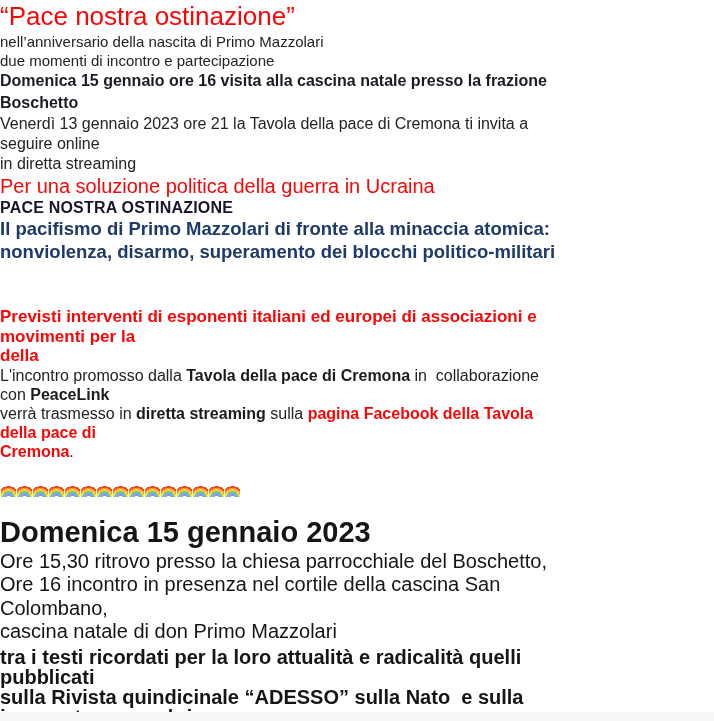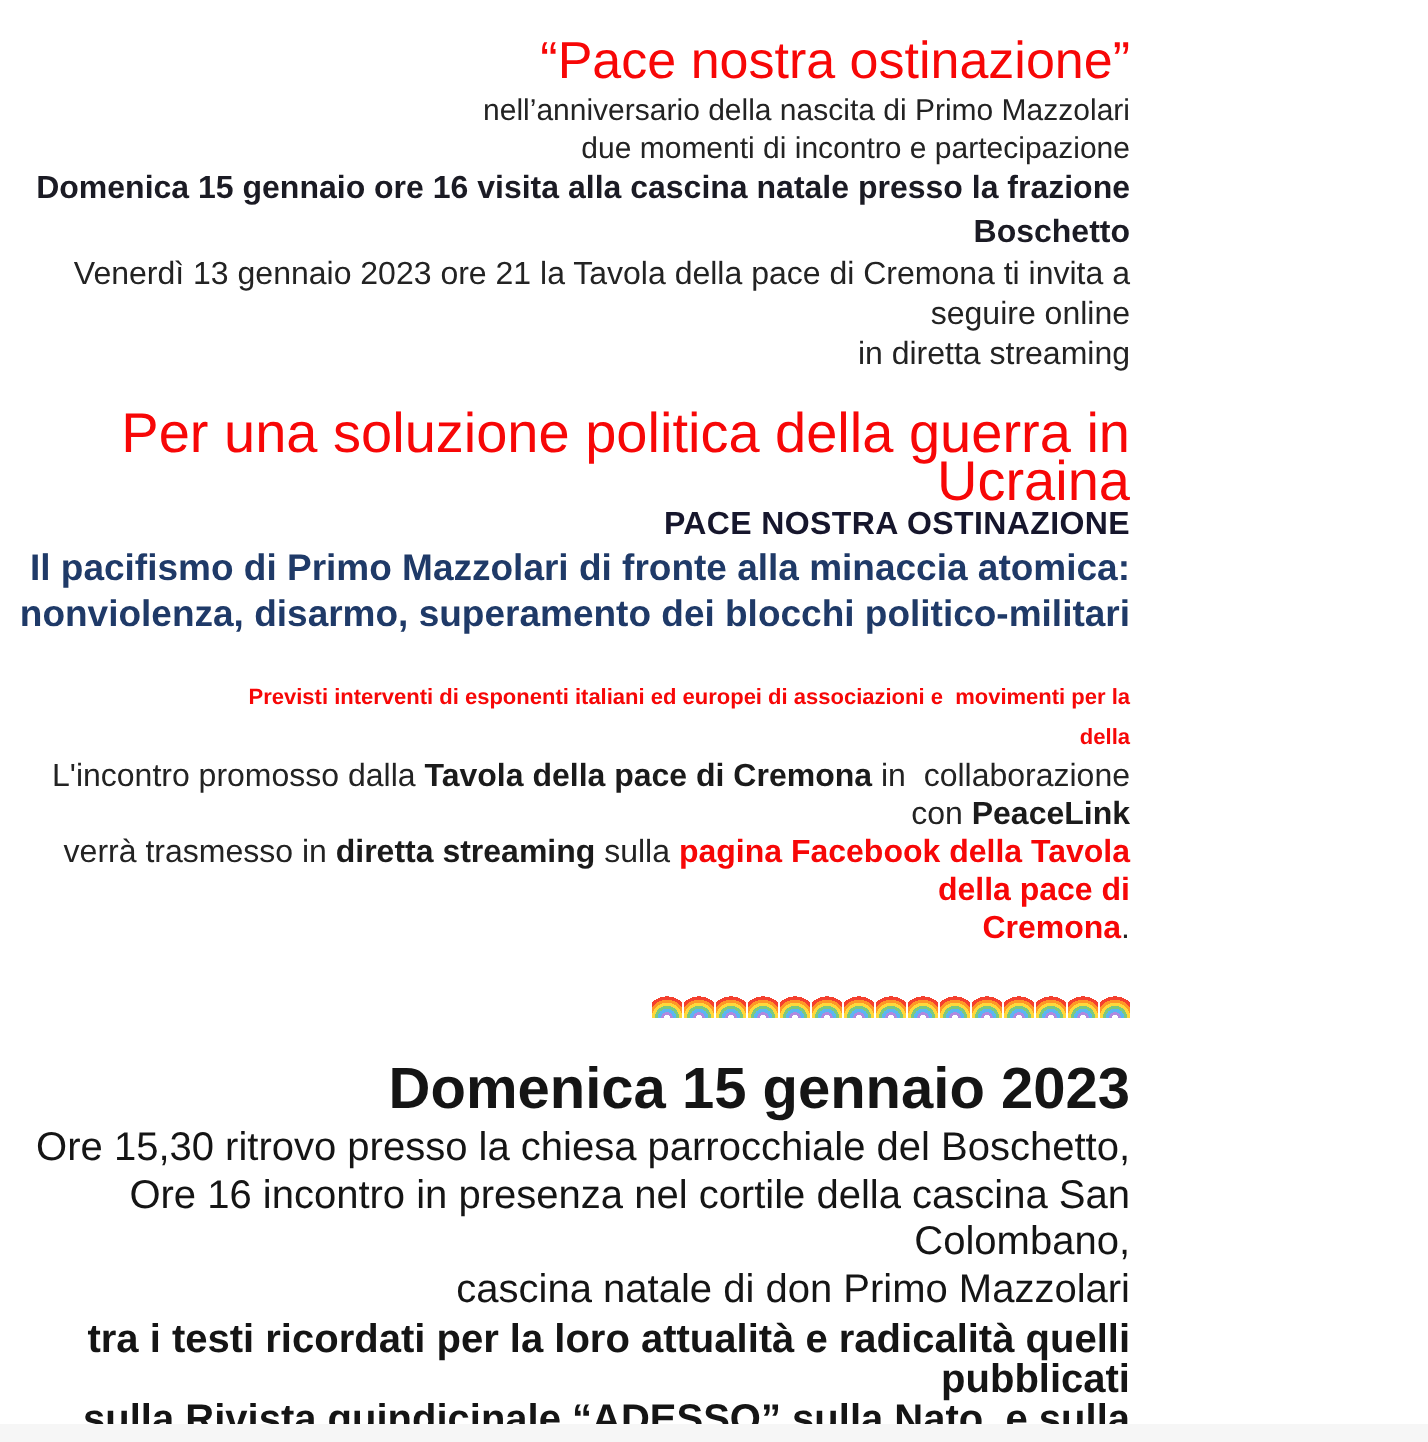--- a/index.html
+++ b/index.html
@@ -9,23 +9,23 @@
     width: 714px;
     height: 721px;
     overflow: hidden;
     font-family: "Liberation Sans", "DejaVu Sans", sans-serif;
     -webkit-font-smoothing: antialiased;
   }
   .flyer {
     position: relative;
     width: 565px;
     height: 721px;
-    padding-top: 14px;
+    padding-top: 0;
     box-sizing: border-box;
-    text-align: right;
+    text-align: left;
   }
   .line { white-space: pre-wrap; }
 
   
   .title {
     font-size: 26px;
     line-height: 32px;
     color: #f70707;
     font-weight: 400;
   }
@@ -51,44 +51,43 @@
 
   
   .invitation {
     font-size: 16px;
     line-height: 20px;
     color: #232323;
   }
 
   
   .headline {
-    margin-top: 17px;
-    font-size: 28px;
+    font-size: 20px;
     line-height: 24px;
     color: #f70707;
     font-weight: 400;
   }
   .subhead {
     font-size: 16px;
     line-height: 19px;
     color: #16162c;
     font-weight: 700;
     letter-spacing: 0.2px;
   }
   .theme {
     font-size: 18.5px;
     line-height: 23px;
     color: #1f3a68;
     font-weight: 700;
   }
 
   
   .speakers {
-    margin-top: 22px;
-    font-size: 11px;
+    margin-top: 44px;
+    font-size: 17px;
     line-height: 19.5px;
     color: #f70707;
     font-weight: 700;
   }
   .body-text {
     font-size: 16px;
     line-height: 19px;
     color: #232323;
     font-weight: 400;
   }

